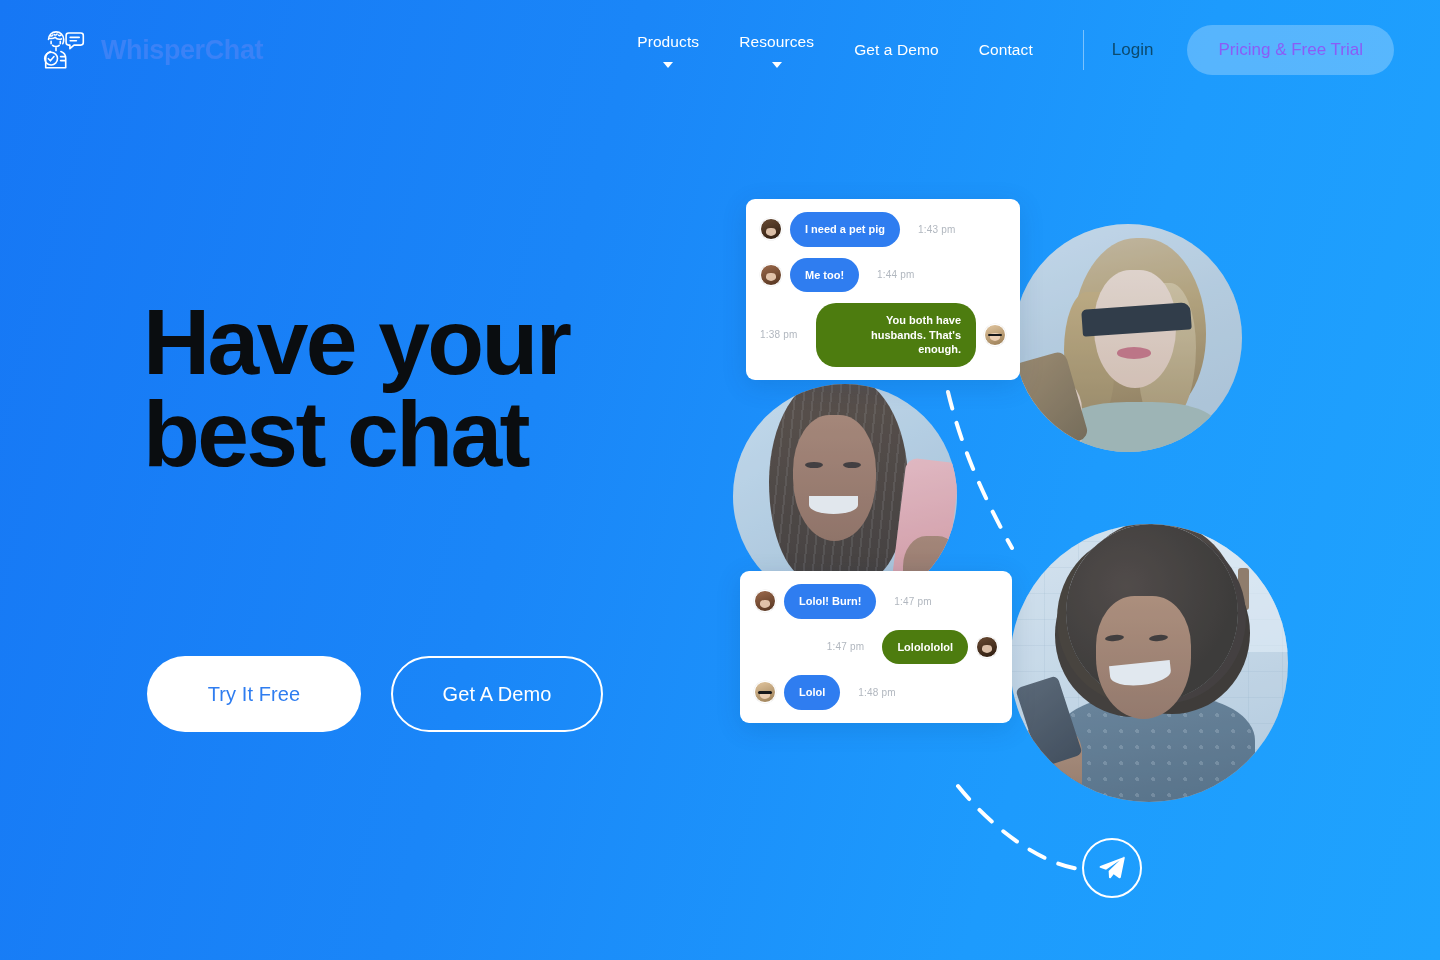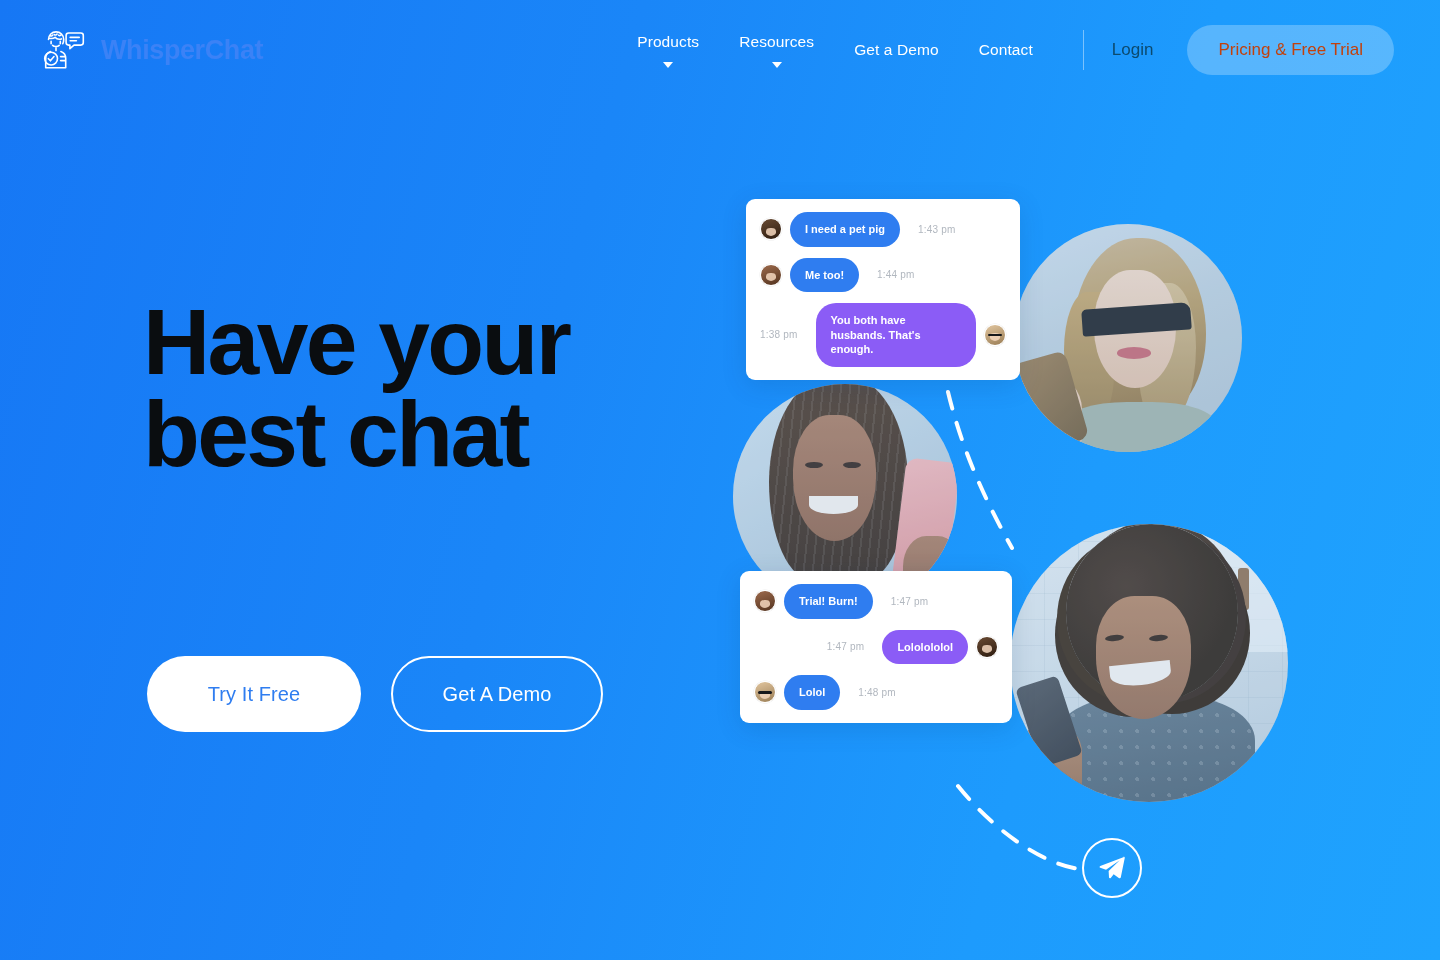--- a/index.html
+++ b/index.html
@@ -36,21 +36,21 @@
   }
   .nav-divider {
     width:1px; height:40px; background:rgba(255,255,255,0.42); margin:0 24px 0 30px;
   }
   .login-link {
     color:#0c4a6e; font-size:17px; white-space:nowrap; cursor:pointer; padding:6px 4px;
   }
   .pill-cta {
     margin-left:30px; margin-right:46px;
     background:rgba(255,255,255,0.26);
-    color:#c2410c; font-size:17px; white-space:nowrap;
+    color:#8b5cf6; font-size:17px; white-space:nowrap;
     padding:15px 31px; border-radius:30px; border:none; cursor:pointer;
     font-family:inherit;
   }
 
   
   .hero {
     position:absolute; left:143px; top:296px; width:620px;
   }
   .headline {
     color:#0a0d10; font-size:93px; line-height:0.99; font-weight:700;
@@ -270,21 +270,21 @@
   .av-c::before {
     content:""; position:absolute; left:16%; top:44%; width:68%; height:13%;
     background:#16181c; border-radius:3px; z-index:2;
   }
 
   .bubble {
     font-size:11px; line-height:1.32; color:#ffffff;
     padding:10px 15px; border-radius:20px; max-width:196px;font-weight:bold;
   }
   .bubble.blue { background:#2f7df0; }
-  .bubble.grey { background:#8b5cf6; }
+  .bubble.grey { background:#4d7c0f;text-align:right; }
 
   .time {
     font-size:10px; color:#b1b7bf; white-space:nowrap; letter-spacing:0.2px;
   }
   .time.left  { margin-right:10px; }
   .time.right { margin-left:10px; }
 </style>
 </head>
 <body>
 
@@ -421,21 +421,21 @@
     </div>
     <div class="msg-row right">
       <div class="time left">1:38 pm</div>
       <div class="bubble grey">You both have husbands. That's enough.</div>
       <div class="avatar av-c"></div>
     </div>
   </div>
 <div class="chat-card" id="chat-card-bottom">
     <div class="msg-row">
       <div class="avatar av-b"></div>
-      <div class="bubble blue">Trial! Burn!</div>
+      <div class="bubble blue">Lolol! Burn!</div>
       <div class="time right">1:47 pm</div>
     </div>
     <div class="msg-row right">
       <div class="time left">1:47 pm</div>
       <div class="bubble grey">Lololololol</div>
       <div class="avatar av-a"></div>
     </div>
     <div class="msg-row">
       <div class="avatar av-c"></div>
       <div class="bubble blue">Lolol</div>

